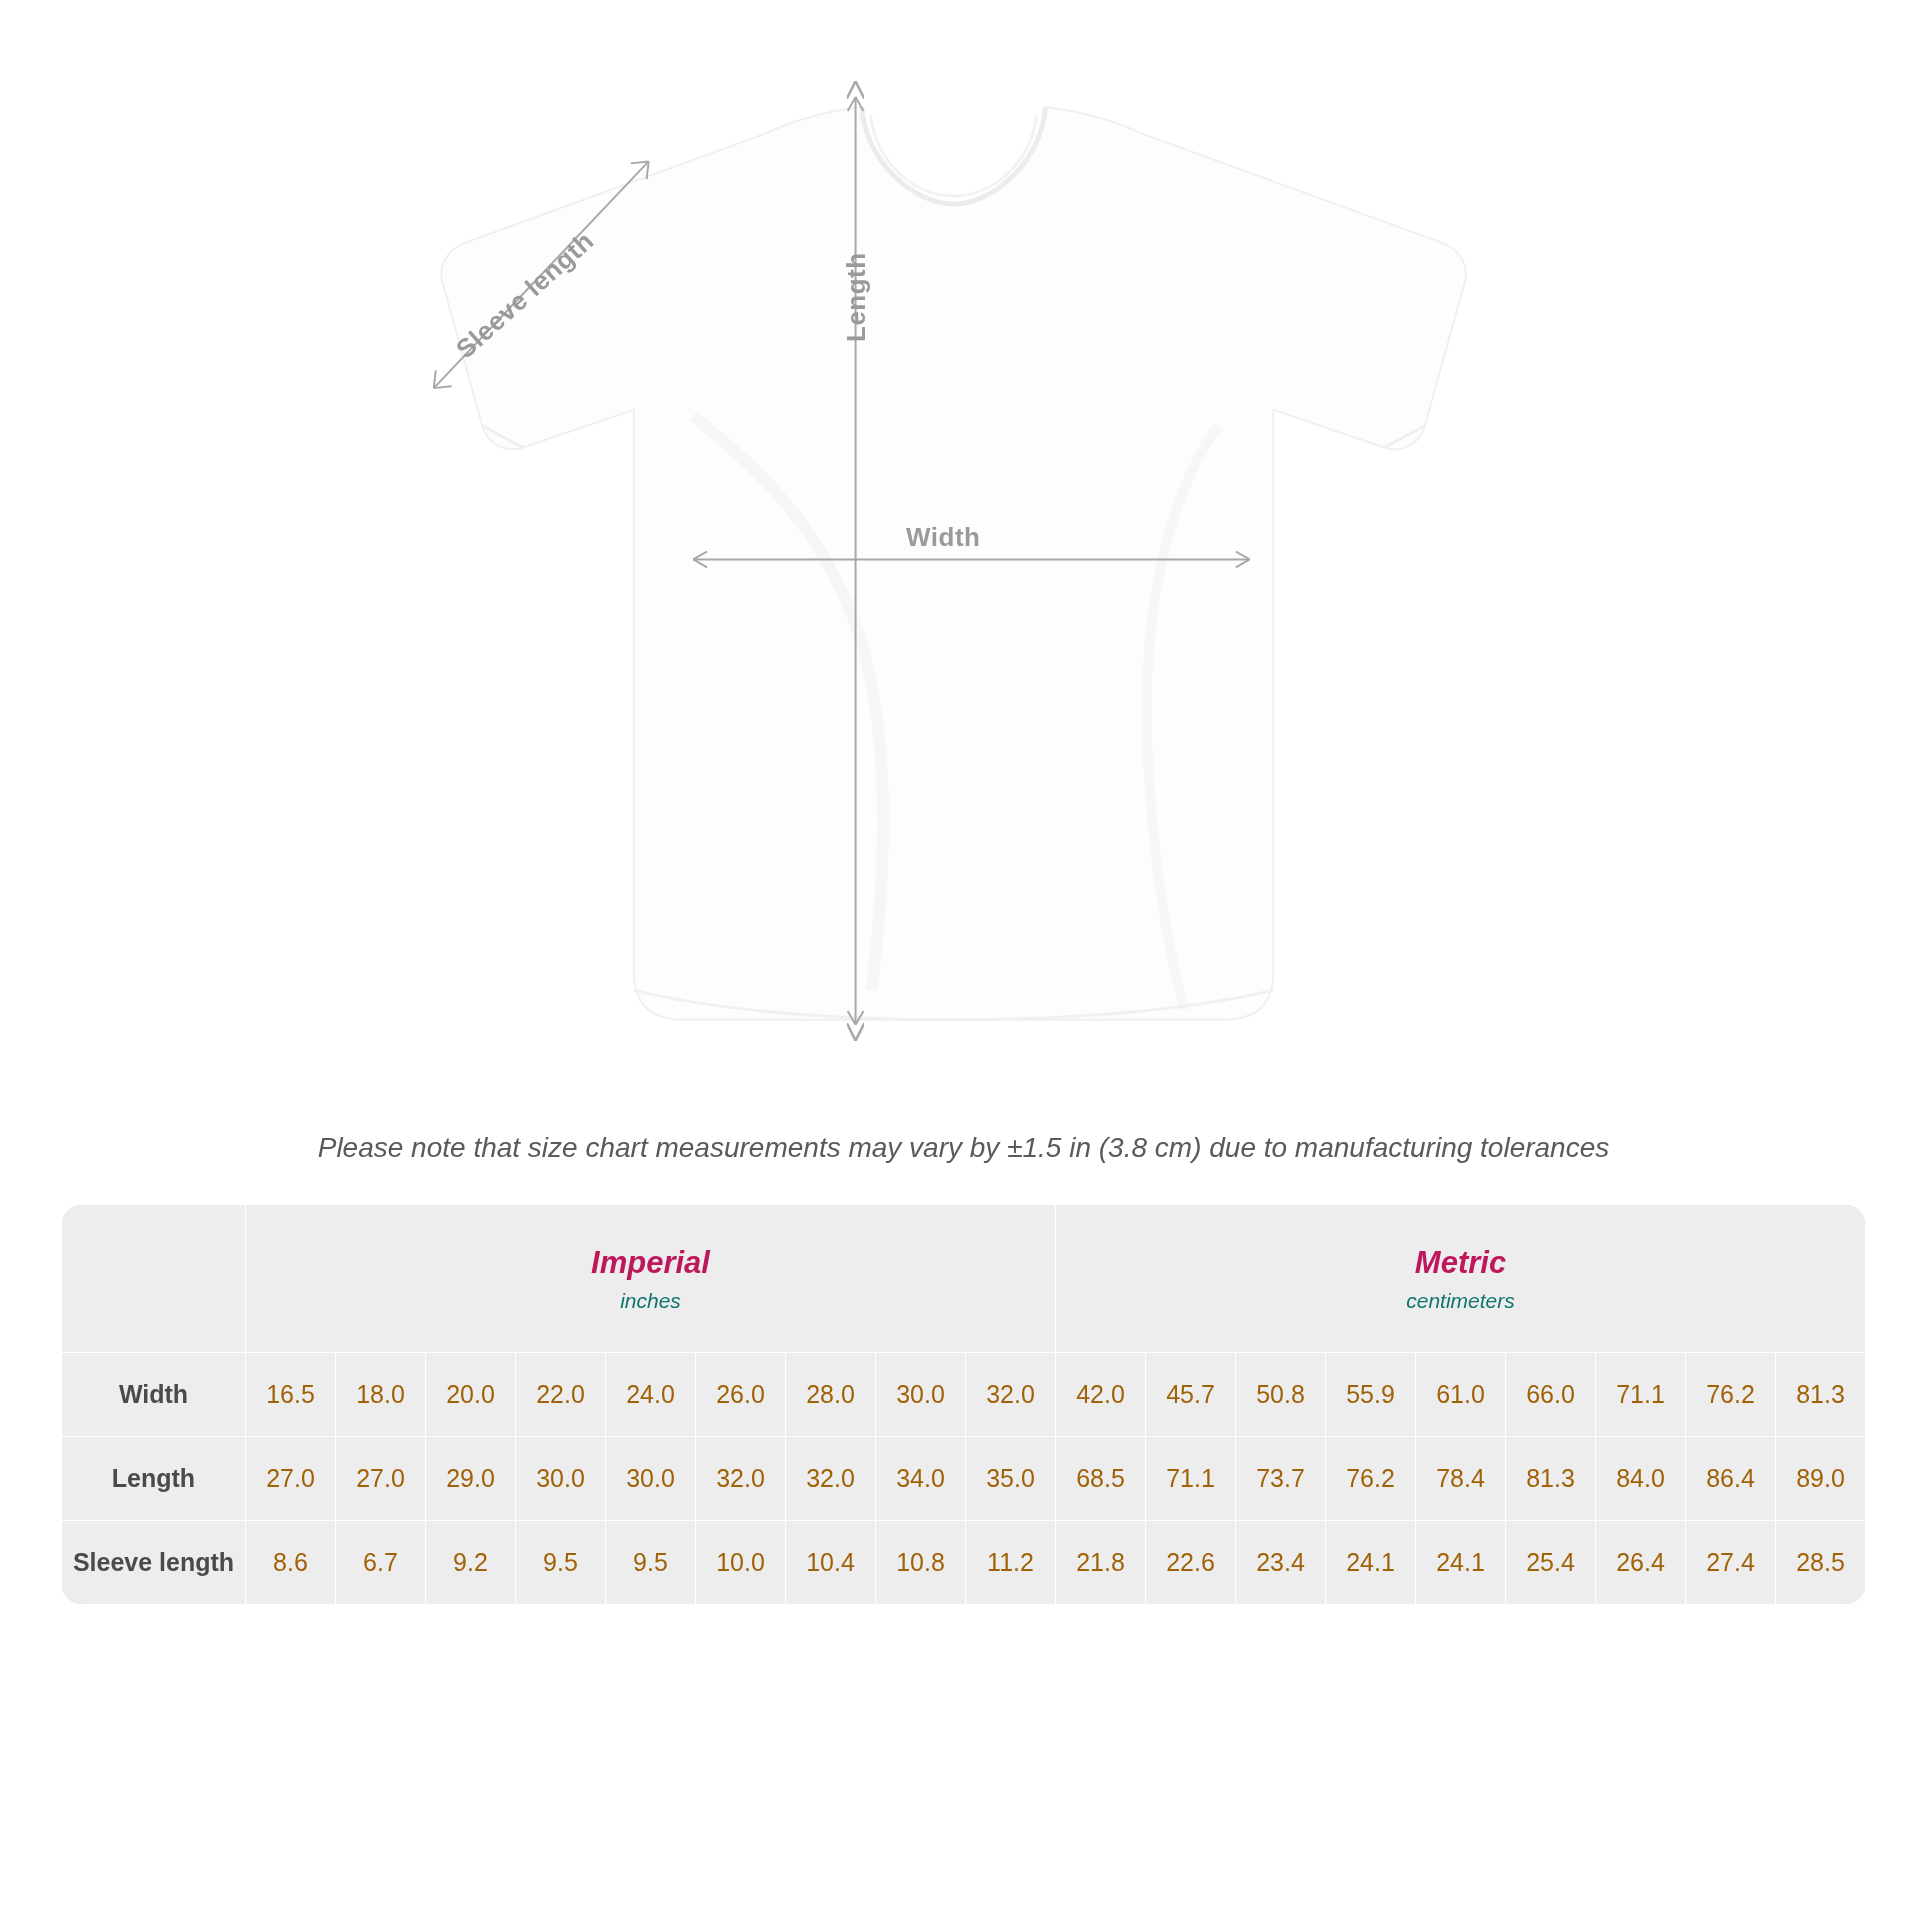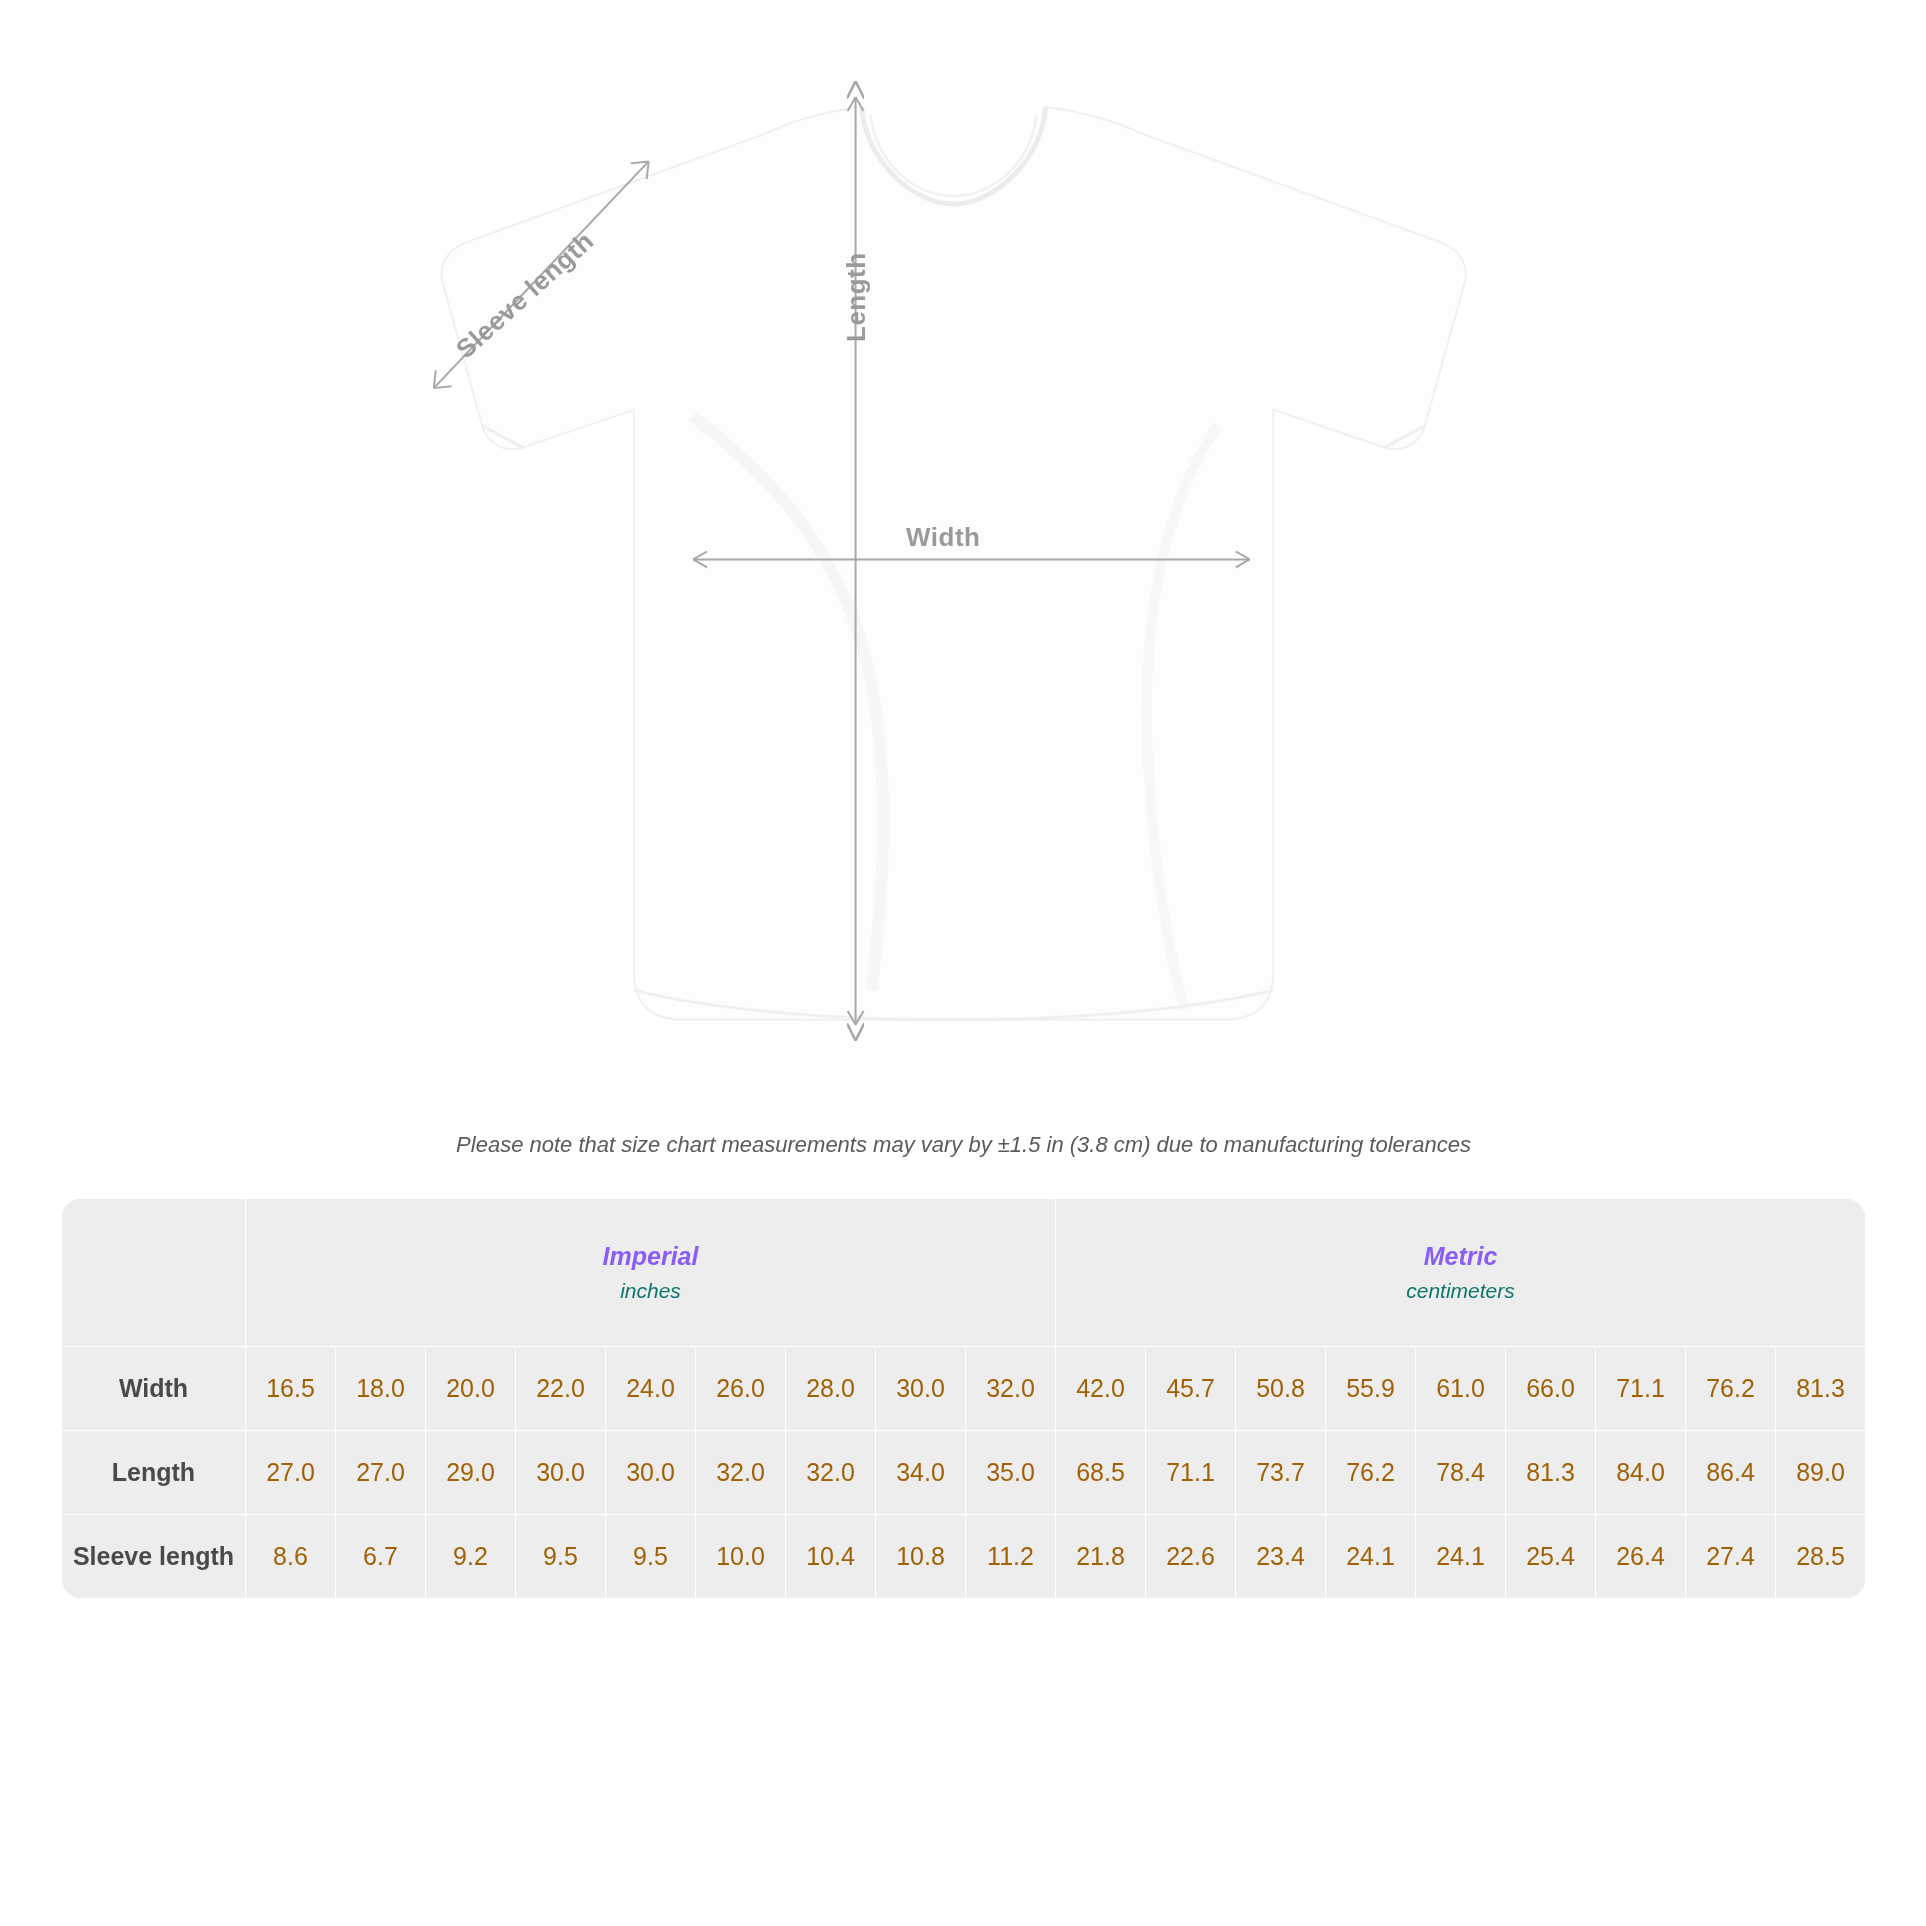--- a/index.html
+++ b/index.html
@@ -65,21 +65,21 @@
     margin-top: 28px;
   }
   .chart-title {
     font-size: 38px;
     font-weight: bold;
     color: #2b2b2b;
     letter-spacing: -0.3px;
   }
   .chart-note {
     margin-top: 18px;
-    font-size: 22px;
+    font-size: 28px;
     font-style: italic;
     color: #5a5a5a;
   }
 
   
   .table-wrap {
     margin: 40px 61px 0 61px;
     border-radius: 22px;
     overflow: hidden;
   }
@@ -96,24 +96,24 @@
     font-size: 25px;
     color: #4a4a4a;
     height: 83px;
     padding: 0;
   }
   .unit-cell {
     height: 147px !important;
     vertical-align: middle;
   }
   .unit-name {
-    font-size: 25px;
+    font-size: 31px;
     font-style: italic;
     font-weight: bold;
-    color: #8b5cf6;
+    color: #be185d;
   }
   .unit-sub {
     font-size: 21px;
     font-style: italic;
     color: #0f766e;
     margin-top: 8px;
   }
   .corner-cell {
     background: #ededed;
   }

